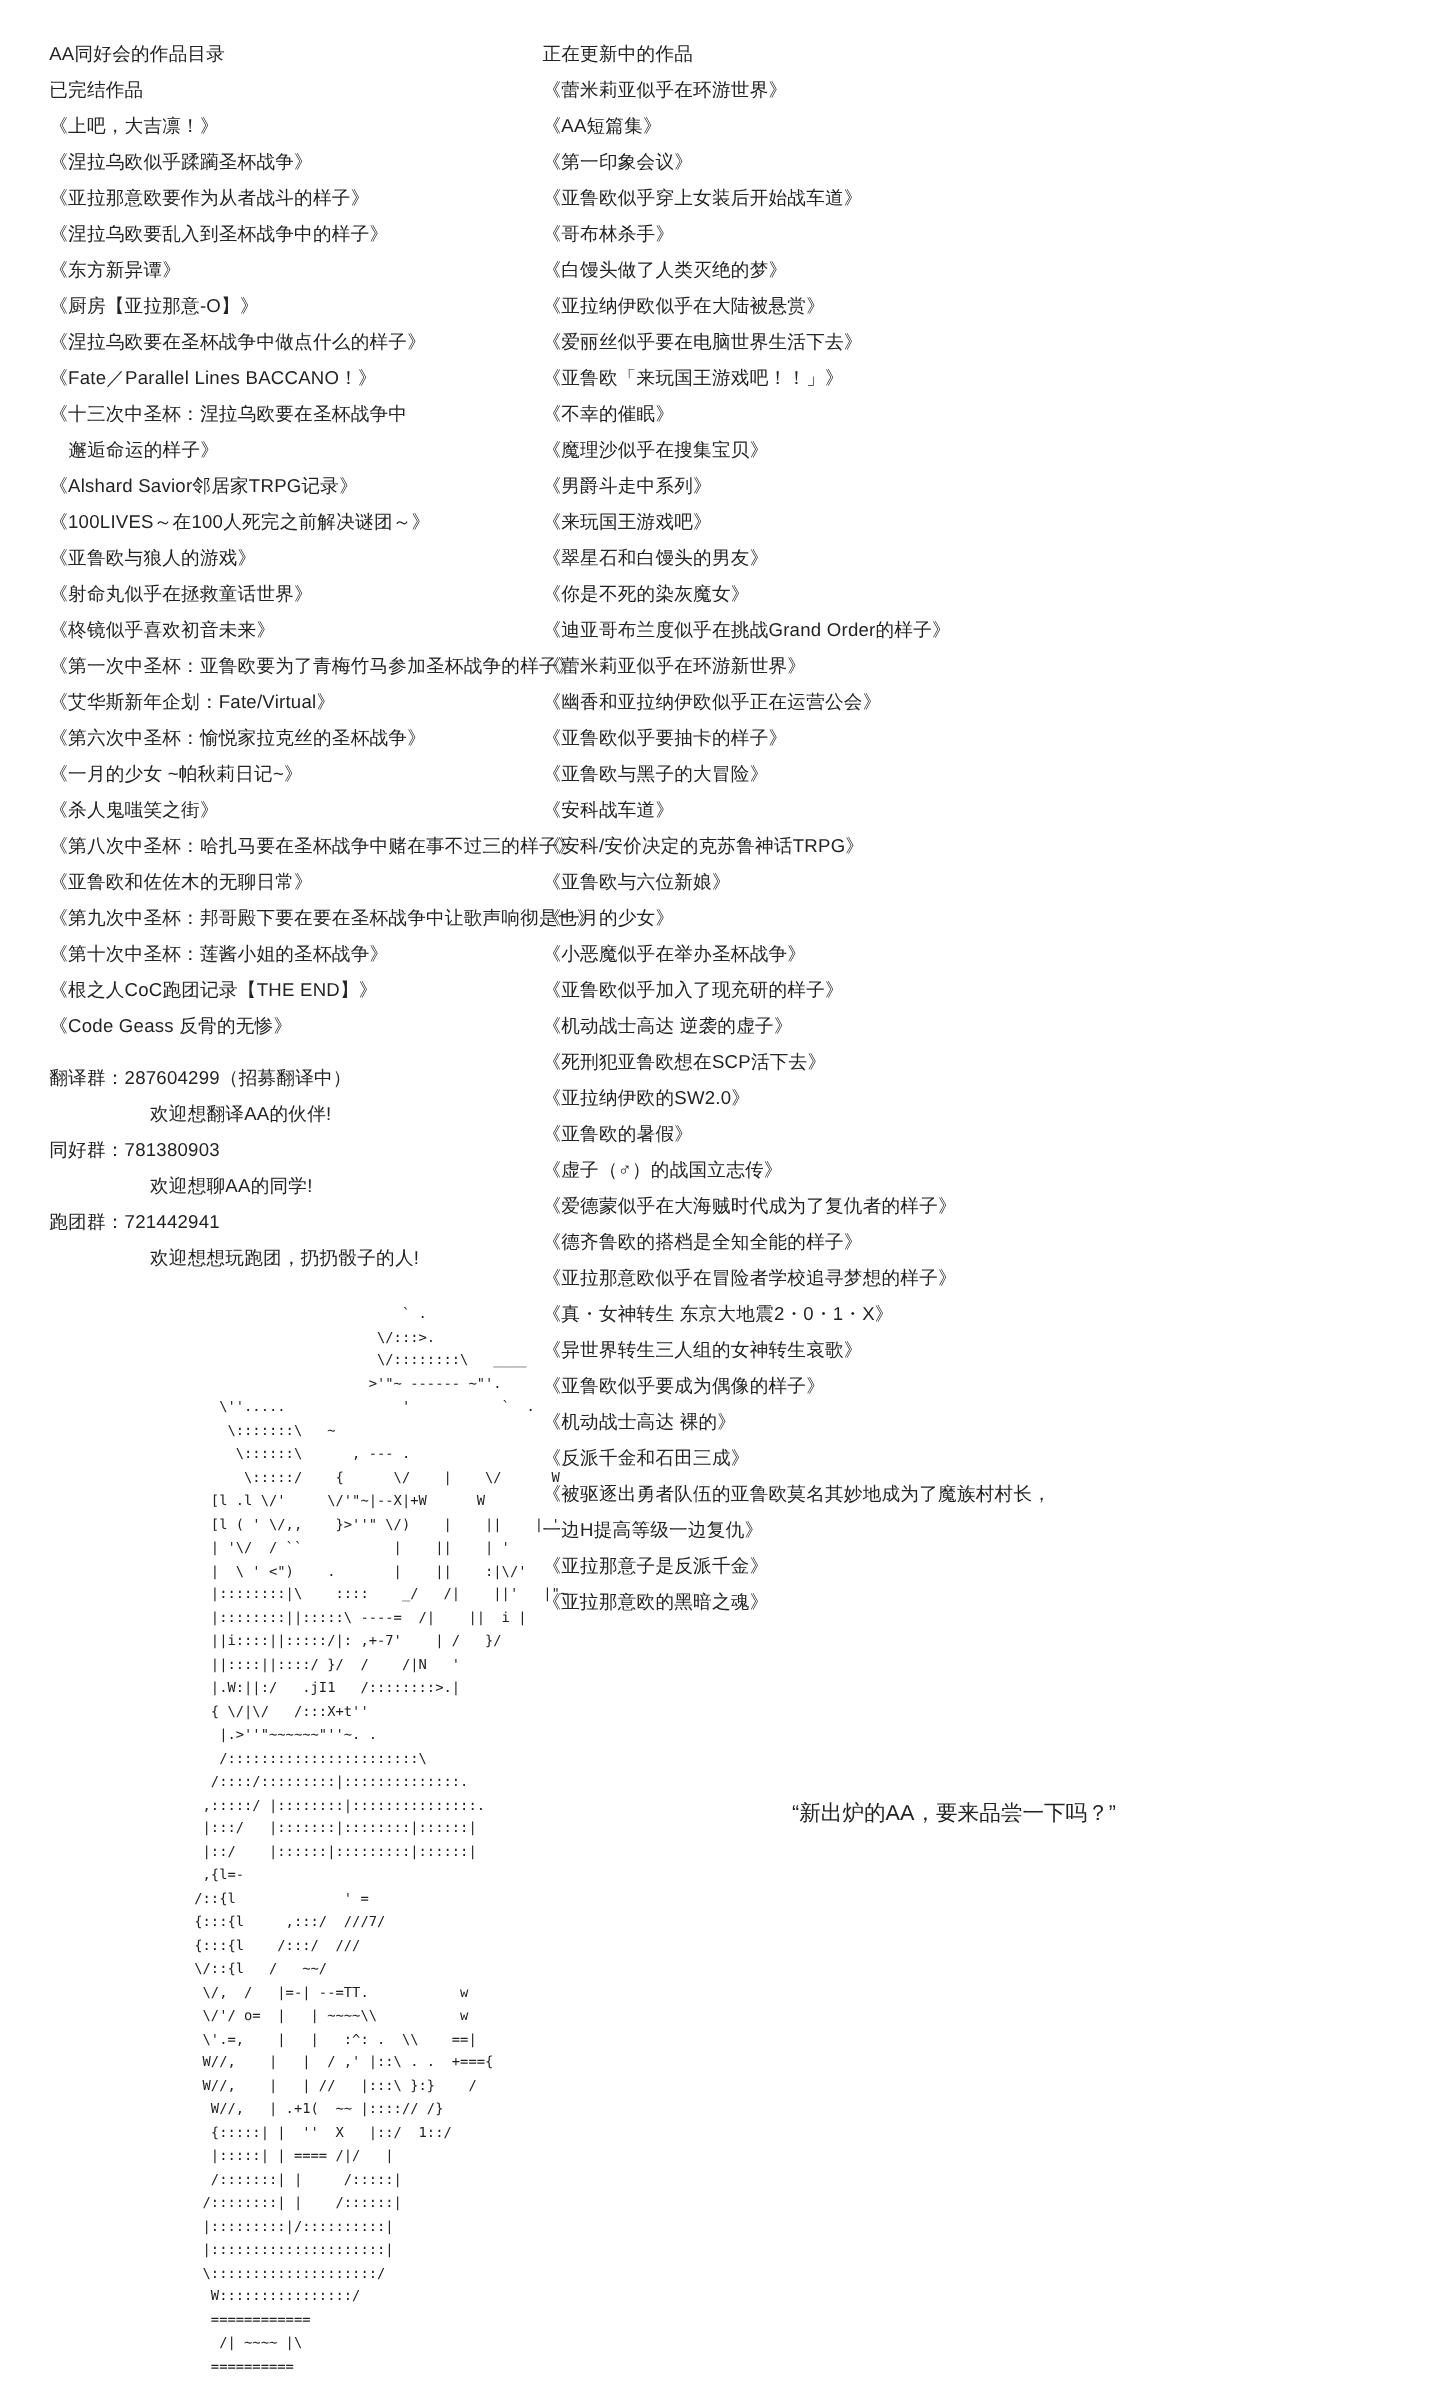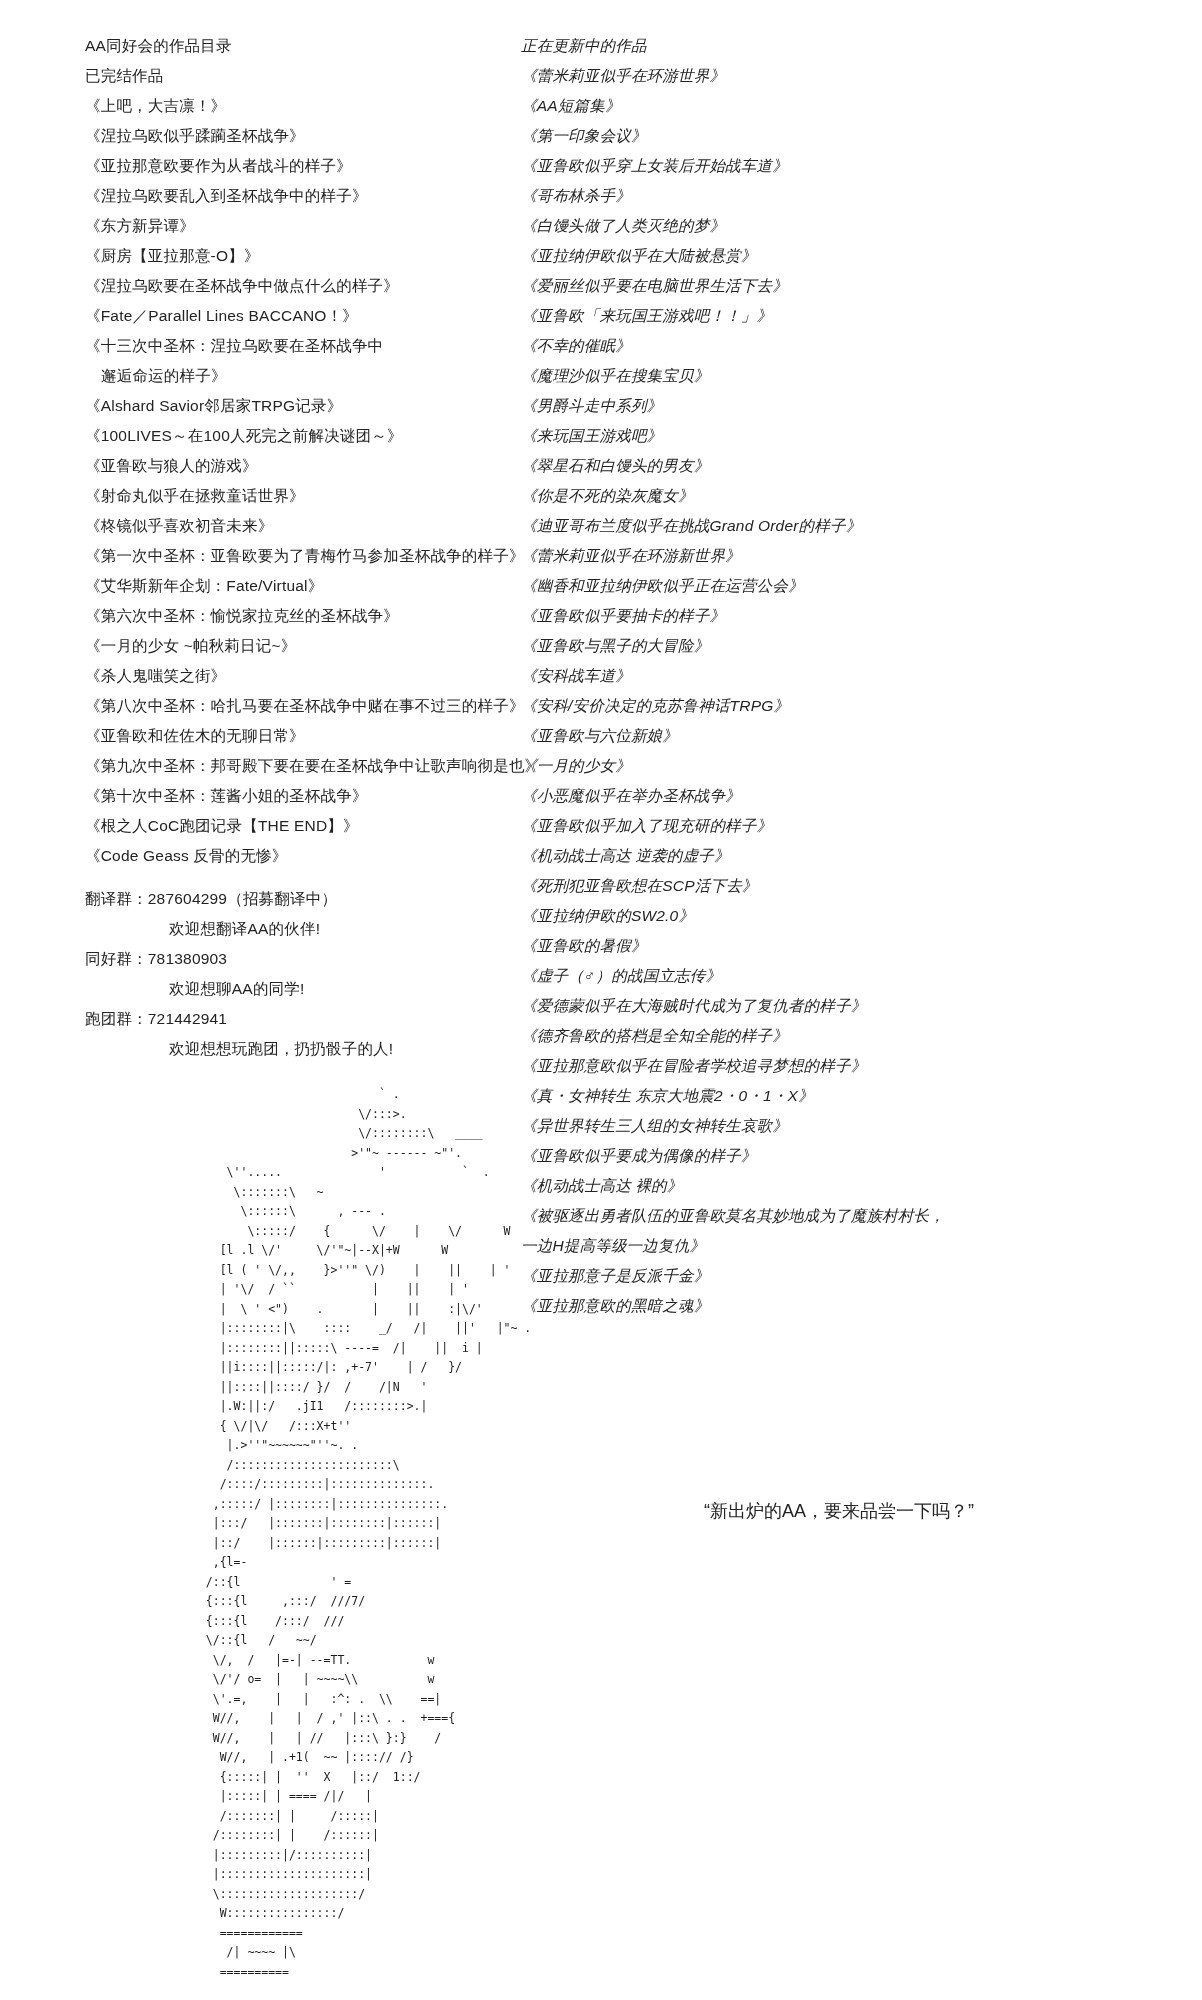--- a/index.html
+++ b/index.html
@@ -2,24 +2,24 @@
 <html><head>
 <meta charset="utf-8">
 <style>
   html,body{margin:0;padding:0;}
   body{
     width:1202px;height:2000px;
     background:#ffffff;color:#232323;
     font-family:"Liberation Sans", sans-serif;
     position:relative;overflow:hidden;
   }
-  .page{position:absolute;inset:0;margin-left:44px;}
+  .page{position:absolute;inset:0;}
   .col{position:absolute;top:31px;}
   .col.left{left:41px;width:470px;}
-  .col.right{left:477px;width:600px;font-style:italic;}
+  .col.right{left:452px;width:600px;}
   .line{
     font-size:15.5px;line-height:30px;height:30px;
     white-space:nowrap;letter-spacing:0.2px;
   }
   .left .indent{padding-left:16px;}
   .contact{position:absolute;left:41px;top:884px;}
   .contact .indent{padding-left:84px;}
   .quote{
     position:absolute;left:660px;top:1498px;
     font-size:18px;line-height:26px;white-space:nowrap;
@@ -105,20 +105,21 @@
         <div class="line work-item">《亚拉纳伊欧的SW2.0》</div>
         <div class="line work-item">《亚鲁欧的暑假》</div>
         <div class="line work-item">《虚子（♂）的战国立志传》</div>
         <div class="line work-item">《爱德蒙似乎在大海贼时代成为了复仇者的样子》</div>
         <div class="line work-item">《德齐鲁欧的搭档是全知全能的样子》</div>
         <div class="line work-item">《亚拉那意欧似乎在冒险者学校追寻梦想的样子》</div>
         <div class="line work-item">《真・女神转生 东京大地震2・0・1・X》</div>
         <div class="line work-item">《异世界转生三人组的女神转生哀歌》</div>
         <div class="line work-item">《亚鲁欧似乎要成为偶像的样子》</div>
         <div class="line work-item">《机动战士高达 裸的》</div>
+        <div class="line work-item">《反派千金和石田三成》</div>
         <div class="line work-item">《被驱逐出勇者队伍的亚鲁欧莫名其妙地成为了魔族村村长，</div>
         <div class="line work-item">一边H提高等级一边复仇》</div>
         <div class="line work-item">《亚拉那意子是反派千金》</div>
         <div class="line work-item">《亚拉那意欧的黑暗之魂》</div>
       </div>
   </div>
 
   <div class="contact">
 
   <div class="line contact-line">翻译群：287604299（招募翻译中）</div>

